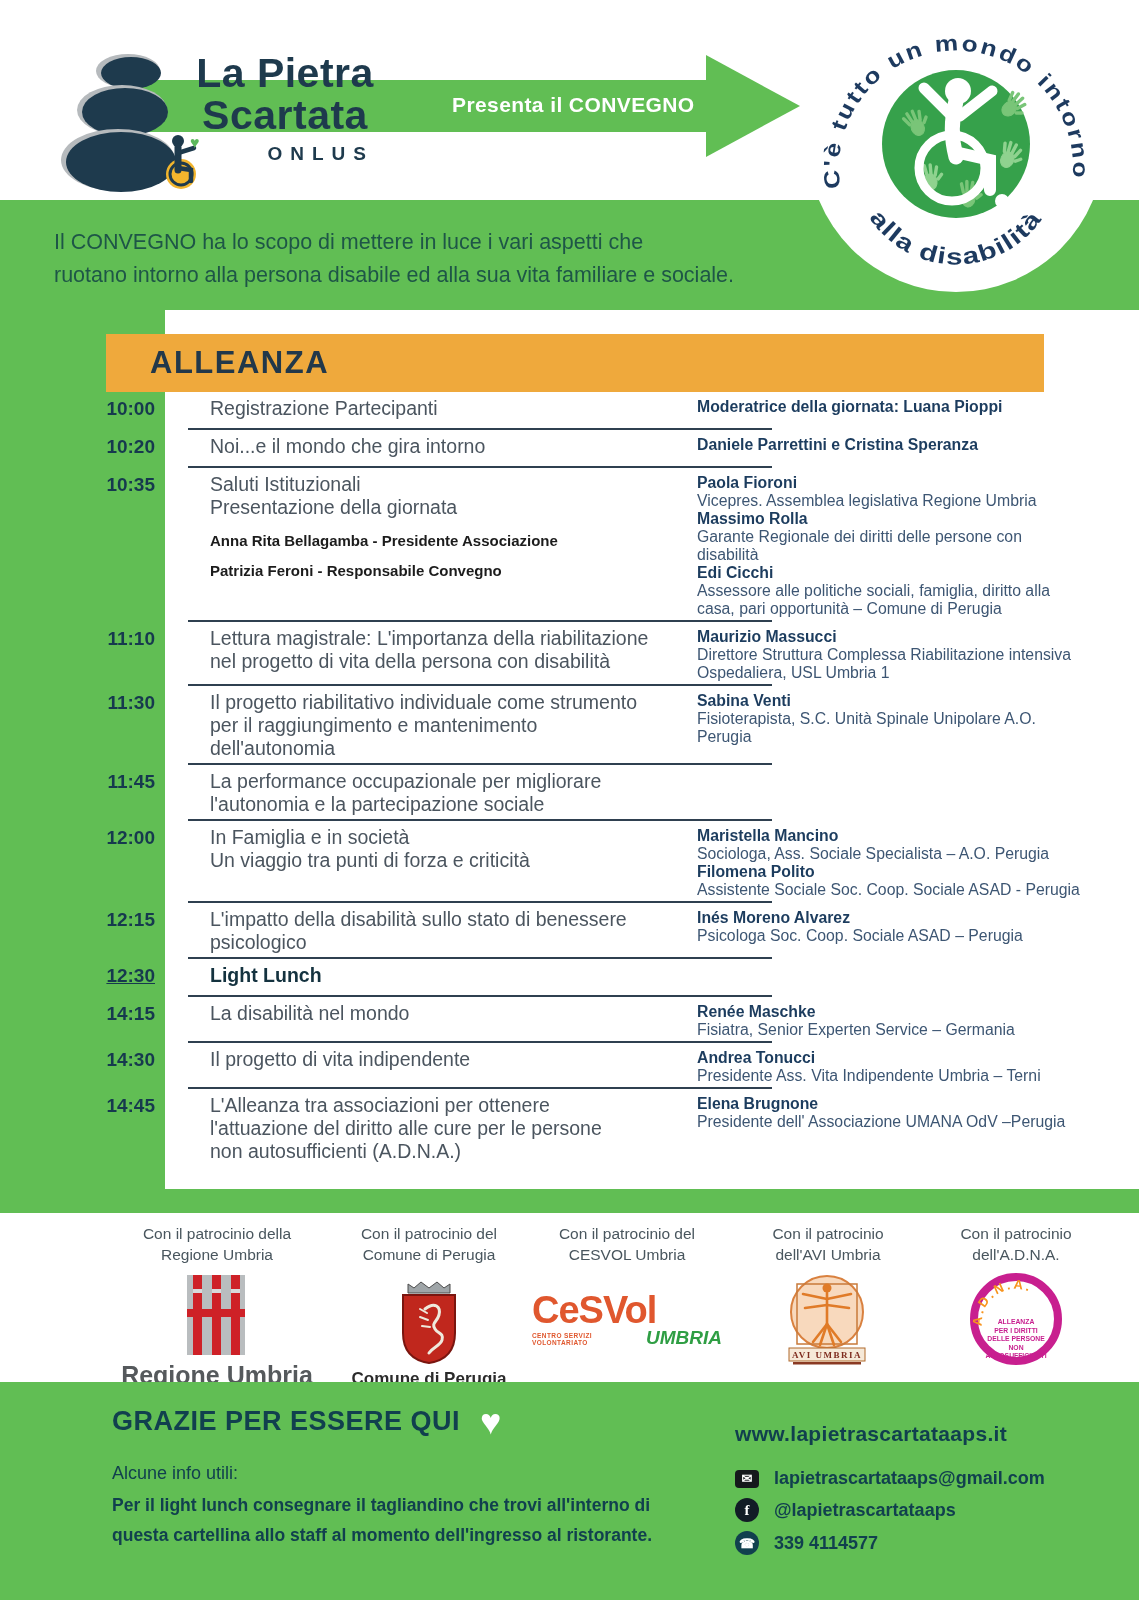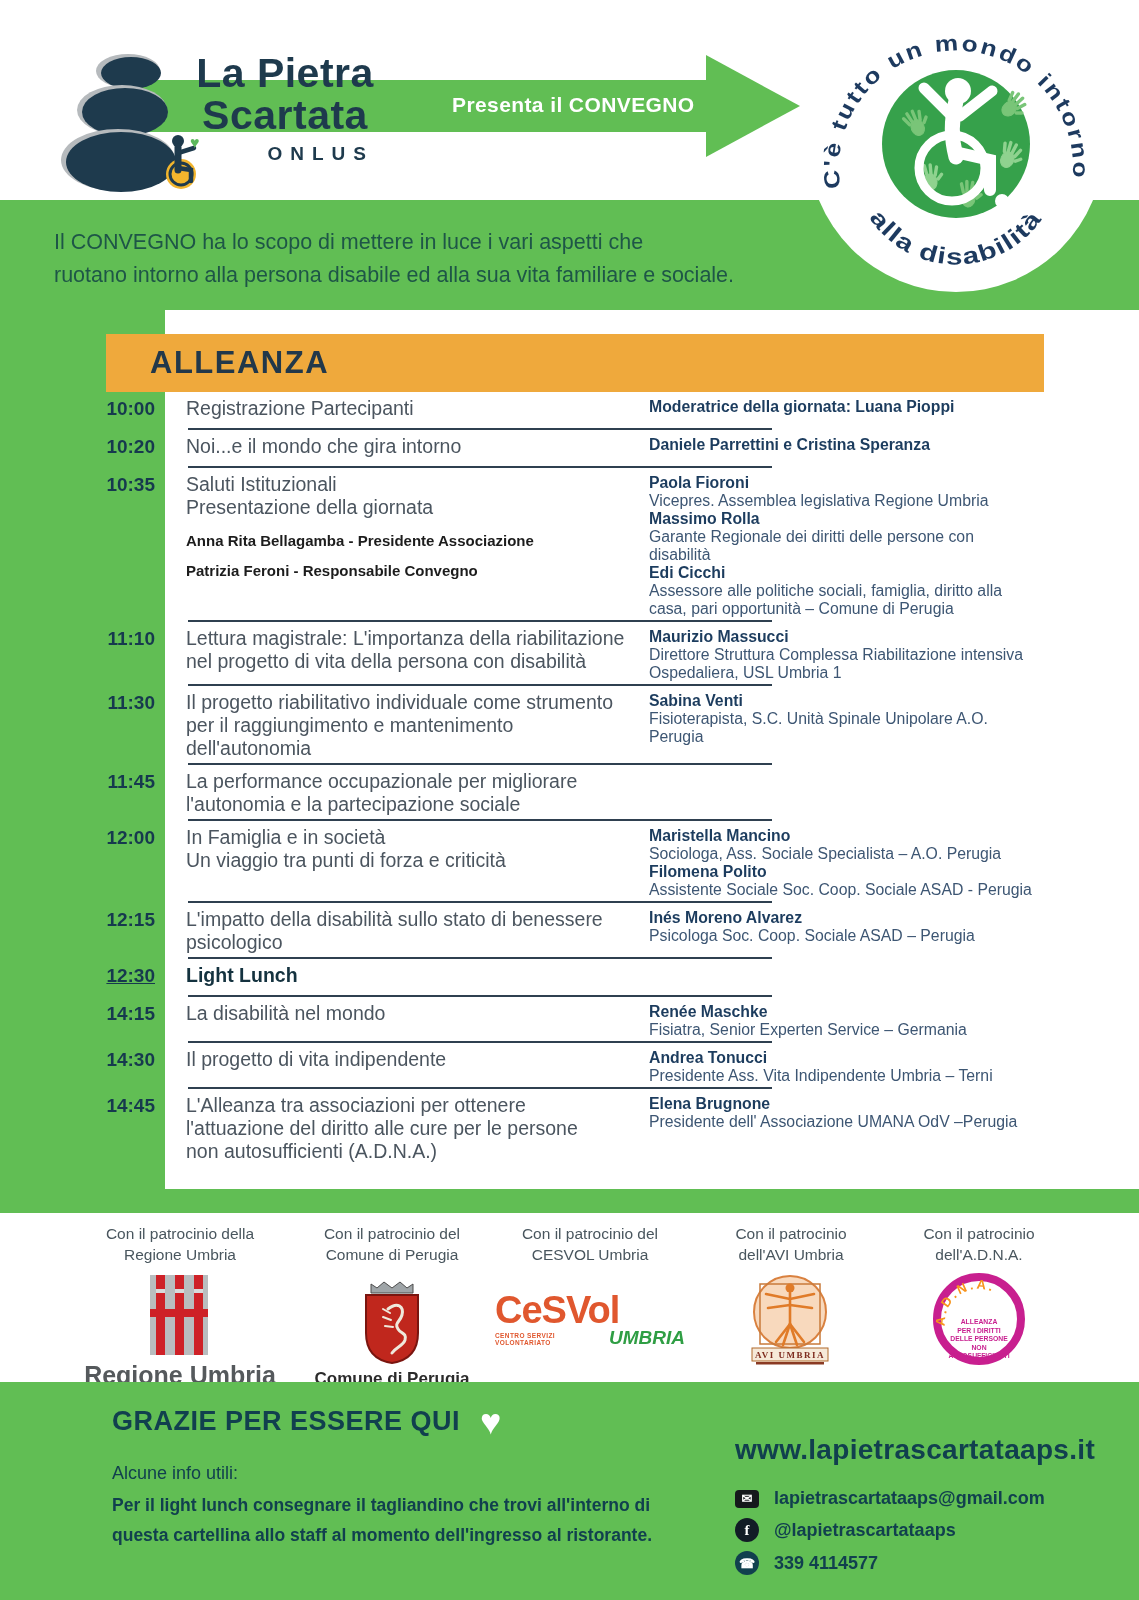--- a/index.html
+++ b/index.html
@@ -25,41 +25,41 @@
   .intro{height:110px;flex:0 0 auto;background:#61BE54;position:relative;}
   .introtext{padding:26px 0 0 54px;color:#1E5647;font-size:21.5px;line-height:33px;max-width:820px;}
 
   
   .prog{position:relative;flex:0 0 auto;background:#fff;}
   .strip{position:absolute;left:0;top:0;bottom:0;width:165px;background:#61BE54;}
   .pband{position:relative;margin:24px 0 0 106px;width:938px;height:58px;background:#EFA93C;z-index:1;}
   .pband span{display:block;padding-left:44px;line-height:58px;font-size:31px;font-weight:bold;
               letter-spacing:1.5px;color:#22384A;}
   .rows{position:relative;z-index:1;}
-  .prow{display:grid;grid-template-columns:165px 470px 1fr;position:relative;min-height:38px;}
+  .prow{display:grid;grid-template-columns:165px 470px 1fr;position:relative;min-height:38px;gap:24px;}
   .prow:not(:last-child)::after{content:"";position:absolute;left:188px;width:584px;bottom:0;height:2px;
               background:#2F4050;}
   .prow:nth-child(12){min-height:100px;}
   .ptime{text-align:right;padding:6px 10px 0 0;}
   .ptime span{font-size:19px;font-weight:bold;color:#16394E;}
   .ptime span.u{text-decoration:underline;}
   .ptitle{padding:5px 4px 5px 21px;}
   .tl{font-size:19.5px;line-height:23px;color:#4B555F;white-space:nowrap;}
   .tl.b{font-weight:bold;color:#14323F;}
   .tl.sub{font-size:15px;line-height:17px;font-weight:bold;color:#1C1C1C;margin-top:13px;
           font-family:"Liberation Sans",sans-serif;}
   .pspk{padding:6px 18px 4px 14px;}
   .sl{font-size:15.8px;line-height:18px;color:#3D5673;white-space:nowrap;}
   .sl.nb{font-weight:bold;color:#1C3C5E;}
 
   
   .gsep{height:24px;flex:0 0 auto;background:#61BE54;}
 
   
-  .spons{height:169px;flex:0 0 auto;background:#fff;display:flex;padding-left:63px;}
+  .spons{height:169px;flex:0 0 auto;background:#fff;display:flex;padding-left:100px;}
   .sp{display:flex;flex-direction:column;align-items:center;}
   .sp0{width:234px;} .sp1{width:190px;} .sp2{width:206px;} .sp3{width:196px;} .sp4{width:180px;}
   .cap{margin-top:10px;text-align:center;font-size:15.5px;line-height:21px;color:#49565E;}
   .slogo{margin-top:8px;height:92px;display:flex;align-items:center;justify-content:center;}
   .slabel{font-weight:bold;}
   .slabel.ru{font-size:25px;color:#55595C;margin-top:2px;}
   .slabel.cp{font-size:17px;color:#2B2B2B;margin-top:4px;}
   .cesvol{width:190px;text-align:left;}
   .cmain{font-size:38px;font-weight:bold;color:#E0572E;letter-spacing:-1px;line-height:36px;}
   .crow{display:flex;align-items:flex-end;margin-top:2px;}
@@ -67,21 +67,21 @@
   .cumb{font-size:19px;font-weight:bold;font-style:italic;color:#2F9E44;margin-left:5px;line-height:16px;}
 
   
   .ft{flex:1 0 auto;min-height:180px;background:#61BE54;display:flex;color:#11404E;}
   .ftl{width:615px;margin-left:112px;}
   .thanks{margin-top:24px;font-size:27px;font-weight:bold;letter-spacing:0.5px;display:flex;align-items:center;}
   .heart{color:#ffffff;font-size:36px;margin-left:20px;line-height:28px;}
   .infotitle{margin-top:26px;font-size:18px;font-weight:normal;}
   .infotext{margin-top:6px;width:560px;font-size:17.5px;font-weight:bold;line-height:30px;}
   .ftr{margin-left:8px;}
-  .website{margin-top:52px;font-size:28px;font-weight:bold;letter-spacing:0.3px;}
+  .website{margin-top:40px;font-size:21px;font-weight:bold;letter-spacing:0.3px;}
   .contacts{margin-top:22px;display:flex;flex-direction:column;gap:9px;}
   .crow2{display:flex;align-items:center;gap:15px;font-size:18px;font-weight:bold;}
   .ic{width:24px;height:24px;display:flex;align-items:center;justify-content:center;flex:0 0 auto;}
   .ic.mail{background:#15191C;border-radius:4px;height:18px;color:#fff;font-size:13px;}
   .ic.fb{background:#121C26;border-radius:50%;color:#fff;font-size:15px;font-weight:bold;
          font-family:"Liberation Serif",serif;}
   .ic.ph{background:#11404E;border-radius:50%;color:#fff;font-size:13px;}
 </style>
 </head>
 <body>

